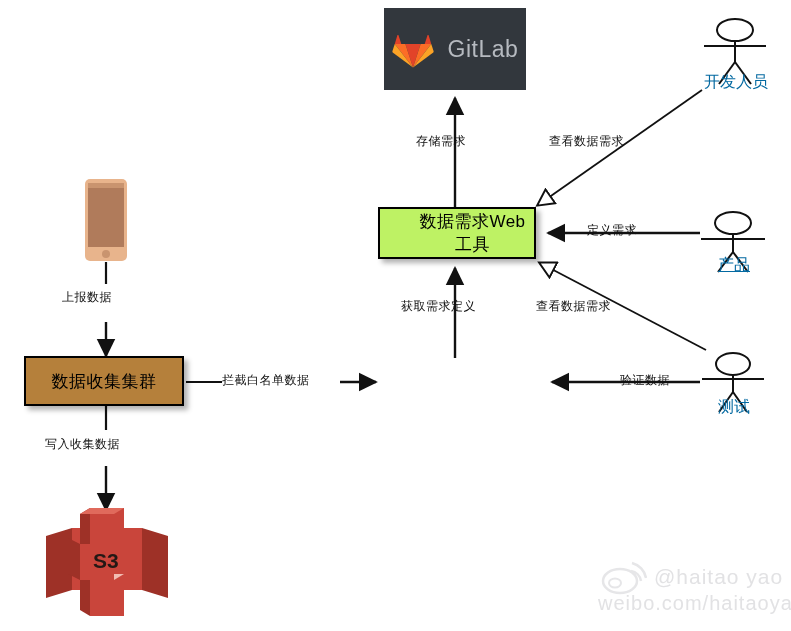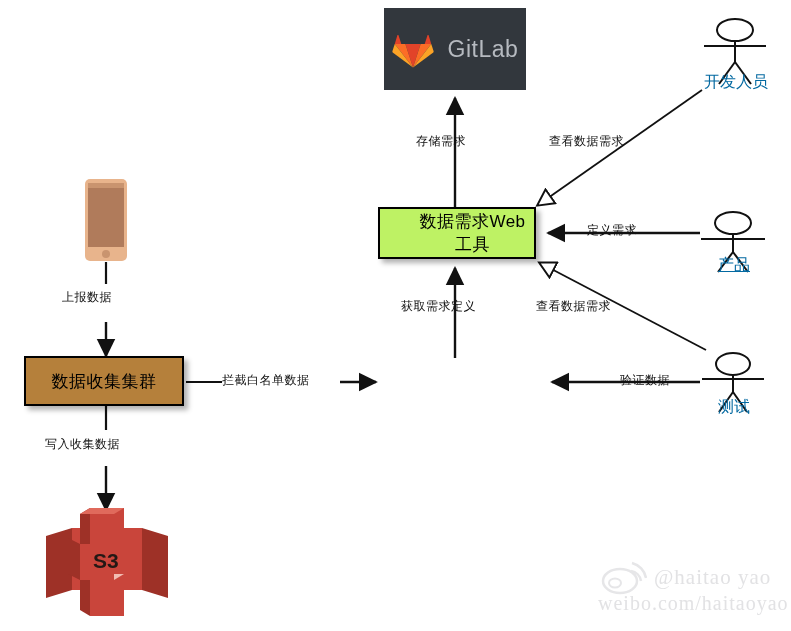--- a/index.html
+++ b/index.html
@@ -89,21 +89,21 @@
     position: absolute;
   }
 
   
   .watermark {
     position: absolute;
     color: #E2E2E4;
     font-size: 21px;
     white-space: nowrap;
     letter-spacing: 1px;
-    font-family: Liberation Serif, serif;
+    font-family: Liberation Sans, sans-serif;
   }
   .watermark-line2 {
     font-size: 20px;
   }
 </style>
 </head>
 <body>
 
 <div id="canvas">
 

